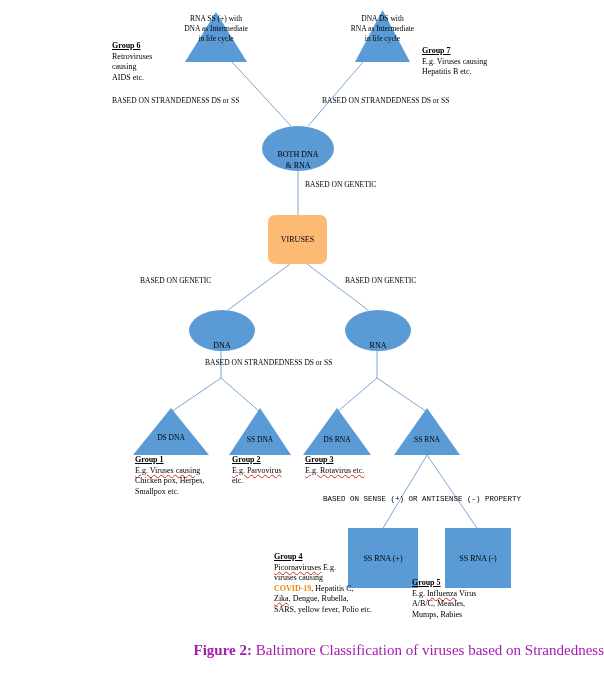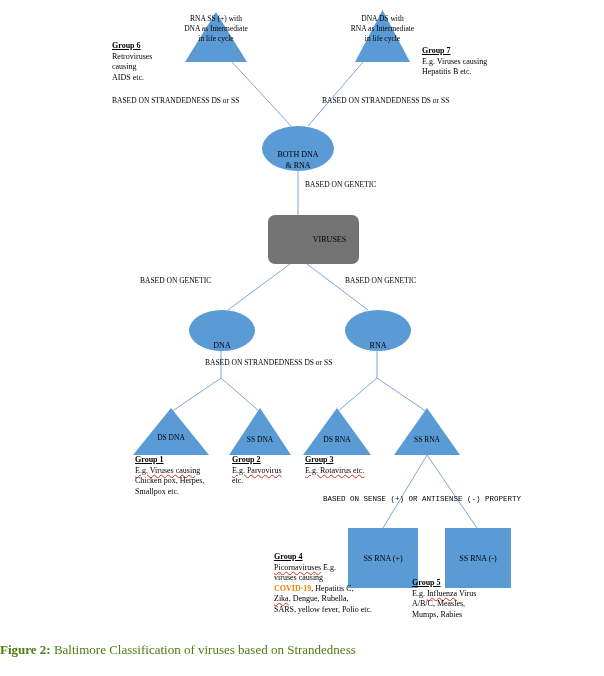--- a/index.html
+++ b/index.html
@@ -14,43 +14,43 @@
       background:#5B9BD5;
       -webkit-clip-path:polygon(50% 0,100% 100%,0 100%);
       clip-path:polygon(50% 0,100% 100%,0 100%);}
   .tri .tri-label{position:absolute;left:-40px;right:-40px;text-align:center;
       font-size:7.5px;line-height:10px;color:#000;z-index:5;}
 
   .ellipse{position:absolute;background:#5B9BD5;border-radius:50%;
       display:flex;align-items:flex-end;justify-content:center;text-align:center;
       font-size:8px;line-height:11px;color:#000;}
 
-  .roundrect{position:absolute;background:#737373;border-radius:7px;
+  .roundrect{position:absolute;background:#fdba74;border-radius:7px;
       display:flex;align-items:center;justify-content:center;text-align:center;
-      font-size:8px;line-height:11px;color:#000;padding-left:32px;}
+      font-size:8px;line-height:11px;color:#000;}
 
   .rect{position:absolute;background:#5B9BD5;
       display:flex;align-items:center;justify-content:center;text-align:center;
       font-size:8px;line-height:11px;color:#000;}
 
   
   .edge-label{position:absolute;font-size:7.5px;line-height:10px;
       white-space:nowrap;color:#000;}
 
   .note{position:absolute;font-size:8px;line-height:10.5px;color:#000;}
   .note .hdr{font-weight:bold;text-decoration:underline;display:block;}
   .note .ln{display:block;white-space:nowrap;}
   .sp{ text-decoration:underline; text-decoration-color:#d62b1f;
        text-decoration-style:wavy; text-decoration-thickness:1px;
        text-underline-offset:1px;}
   .covid{color:#E8870C;font-weight:bold;}
 
   
-  #caption{position:absolute;left:0;top:640px;width:604px;text-align:left;
-      font-size:13px;line-height:20px;color:#4d7c0f;}
+  #caption{position:absolute;left:0;top:640px;width:604px;text-align:right;
+      font-size:15px;line-height:20px;color:#a21caf;}
   #caption .b{font-weight:bold;}
 </style>
 </head>
 <body>
 
 <div id="diagram">
 
   <svg id="lines" viewBox="0 0 604 634" xmlns="http://www.w3.org/2000/svg">
     <g stroke="#7BA7D7" stroke-width="1" fill="none">
 

